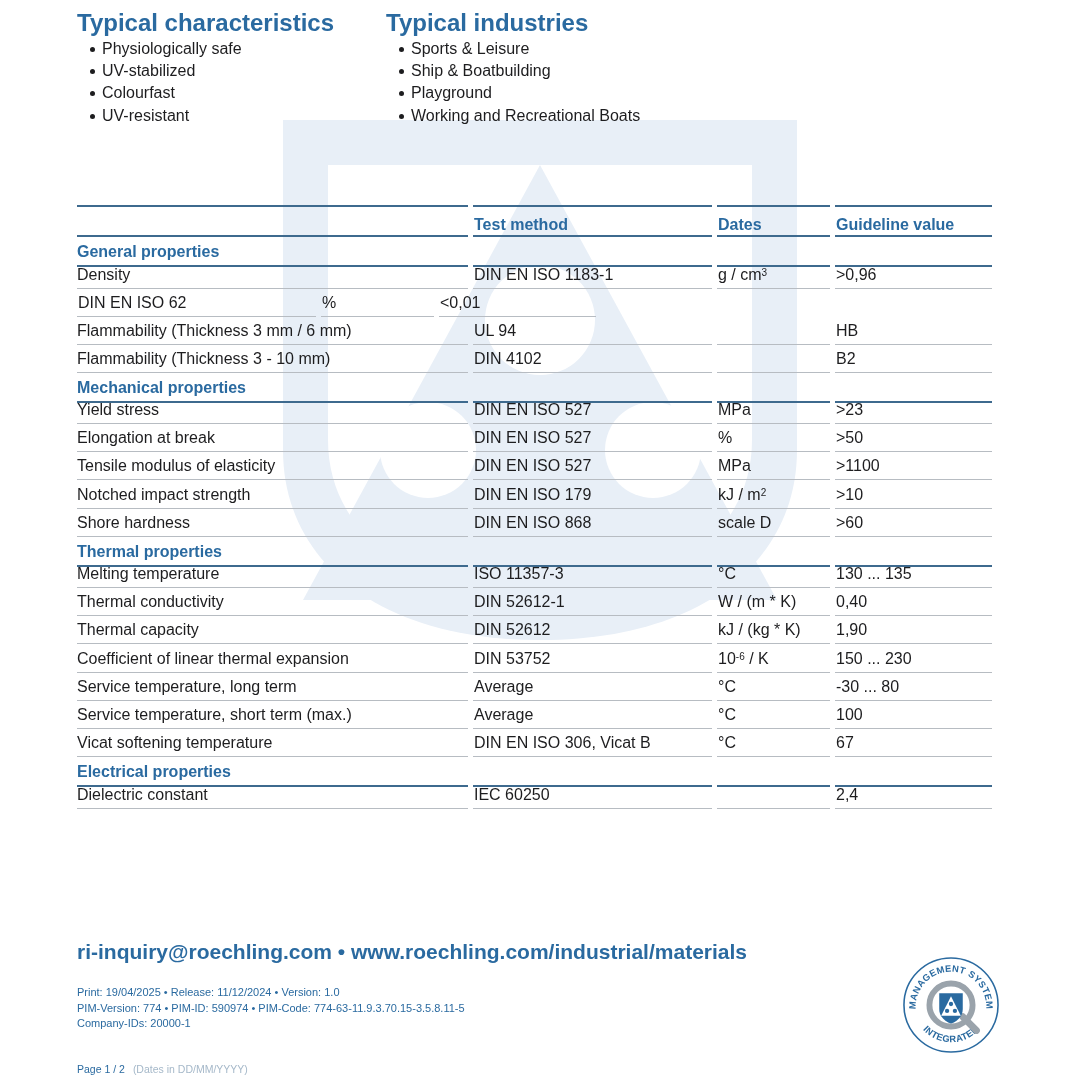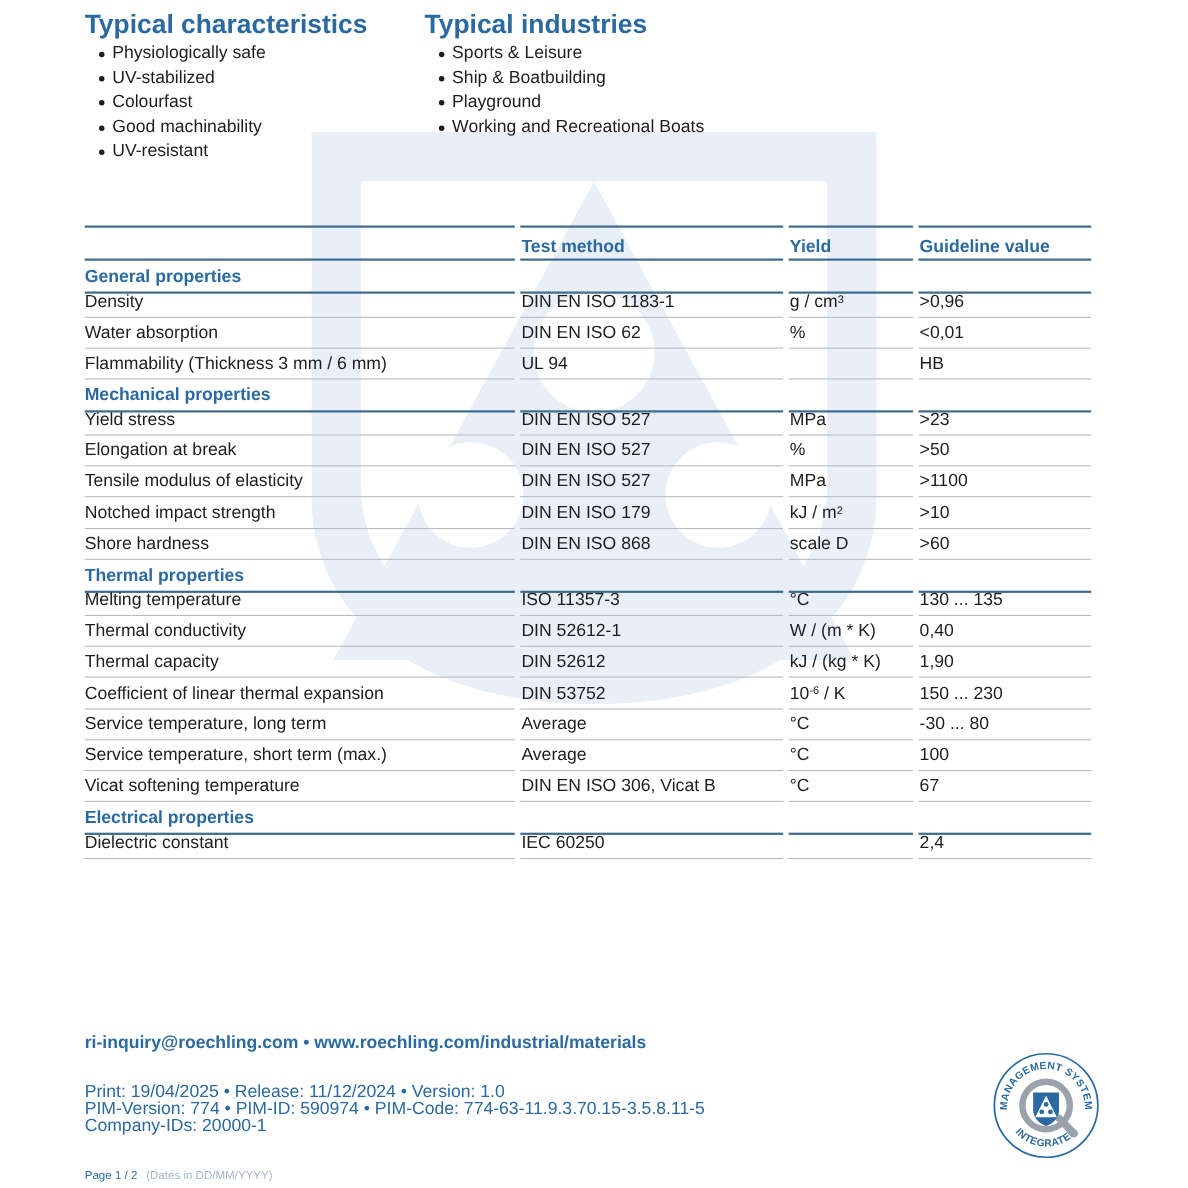--- a/index.html
+++ b/index.html
@@ -35,22 +35,22 @@
   .row.group { height: 23px; }
   .row.group .cell { height: 30px; }
   .row.group .c1 { color: #2a6aa0; font-weight: bold; }
   .row.group .cell::after { height: 2px; background: #3e6a8e; }
   .row.data { height: 28px; }
   .row.data .cell { height: 28px; }
   .row.data.tall { height: 29px; }
   .row.data.tall .cell { height: 29px; }
   sup { font-size: 10px; line-height: 0; position: relative; top: -2px; }
 
-  .contact { position: absolute; left: 77px; top: 940px; font-size: 16px; font-weight: bold; color: #2a6aa0; }
-  .meta { position: absolute; left: 77px; top: 985px; font-size: 16px; line-height: 15.5px; color: #2a6aa0; }
+  .contact { position: absolute; left: 77px; top: 940px; font-size: 21px; font-weight: bold; color: #2a6aa0; }
+  .meta { position: absolute; left: 77px; top: 985px; font-size: 11px; line-height: 15.5px; color: #2a6aa0; }
   .pageline { position: absolute; left: 77px; top: 1063px; font-size: 10.5px; color: #2a6aa0; }
   .pageline .hint { color: #a5b8c9; margin-left: 8px; }
   .badge { position: absolute; left: 902px; top: 956px; width: 98px; height: 98px; }
 </style>
 </head>
 <body>
 
 <svg class="watermark" viewBox="0 0 514 520">
   <path d="M0 0 H514 V330 C514 440 420 520 257 520 C94 520 0 440 0 330 Z" fill="#e8eff7"></path>
   <path d="M45 45 H469 V320 C469 410 390 475 257 475 C124 475 45 410 45 320 Z" fill="#ffffff"></path>
@@ -62,69 +62,73 @@
 </svg>
 
 <div class="content">
 
   <div class="top-col left">
     <h2 class="sec-title">Typical characteristics</h2>
     <ul class="bullets">
       <li>Physiologically safe</li>
       <li>UV-stabilized</li>
       <li>Colourfast</li>
-      <li>Good machinability</li>
       <li>UV-resistant</li>
     </ul>
   </div>
 
   <div class="top-col right">
     <h2 class="sec-title">Typical industries</h2>
     <ul class="bullets">
       <li>Sports &amp; Leisure</li>
       <li>Ship &amp; Boatbuilding</li>
       <li>Playground</li>
       <li>Working and Recreational Boats</li>
     </ul>
   </div>
 
   <div class="table">
     <div class="row head thick">
       <div class="cell c1"></div>
       <div class="cell c2">Test method</div>
-      <div class="cell c3">Yield</div>
+      <div class="cell c3">Dates</div>
       <div class="cell c4">Guideline value</div>
     </div>
 
     <div class="row group">
       <div class="cell c1">General properties</div>
       <div class="cell c2"></div>
       <div class="cell c3"></div>
       <div class="cell c4"></div>
     </div>
     <div class="row data tall">
       <div class="cell c1">Density</div>
       <div class="cell c2">DIN EN ISO 1183-1</div>
       <div class="cell c3">
           <span>g / cm</span>
           <sup>3</sup>
         </div>
       <div class="cell c4">&gt;0,96</div>
     </div>
     <div class="row data">
-      <div class="cell c1">Water absorption</div>
       <div class="cell c2">DIN EN ISO 62</div>
       <div class="cell c3">%</div>
       <div class="cell c4">&lt;0,01</div>
     </div>
     <div class="row data">
       <div class="cell c1">Flammability (Thickness 3 mm / 6 mm)</div>
       <div class="cell c2">UL 94</div>
       <div class="cell c3"></div>
       <div class="cell c4">HB</div>
+    </div>
+    <div class="row data">
+      <div class="cell c1">Flammability (Thickness 3 - 10 mm)</div>
+      <div class="cell c2">DIN 4102</div>
+      <div class="cell c3"></div>
+      <div class="cell c4">B2</div>
     </div>
 
     <div class="row group">
       <div class="cell c1">Mechanical properties</div>
       <div class="cell c2"></div>
       <div class="cell c3"></div>
       <div class="cell c4"></div>
     </div>
     <div class="row data">
       <div class="cell c1">Yield stress</div>

